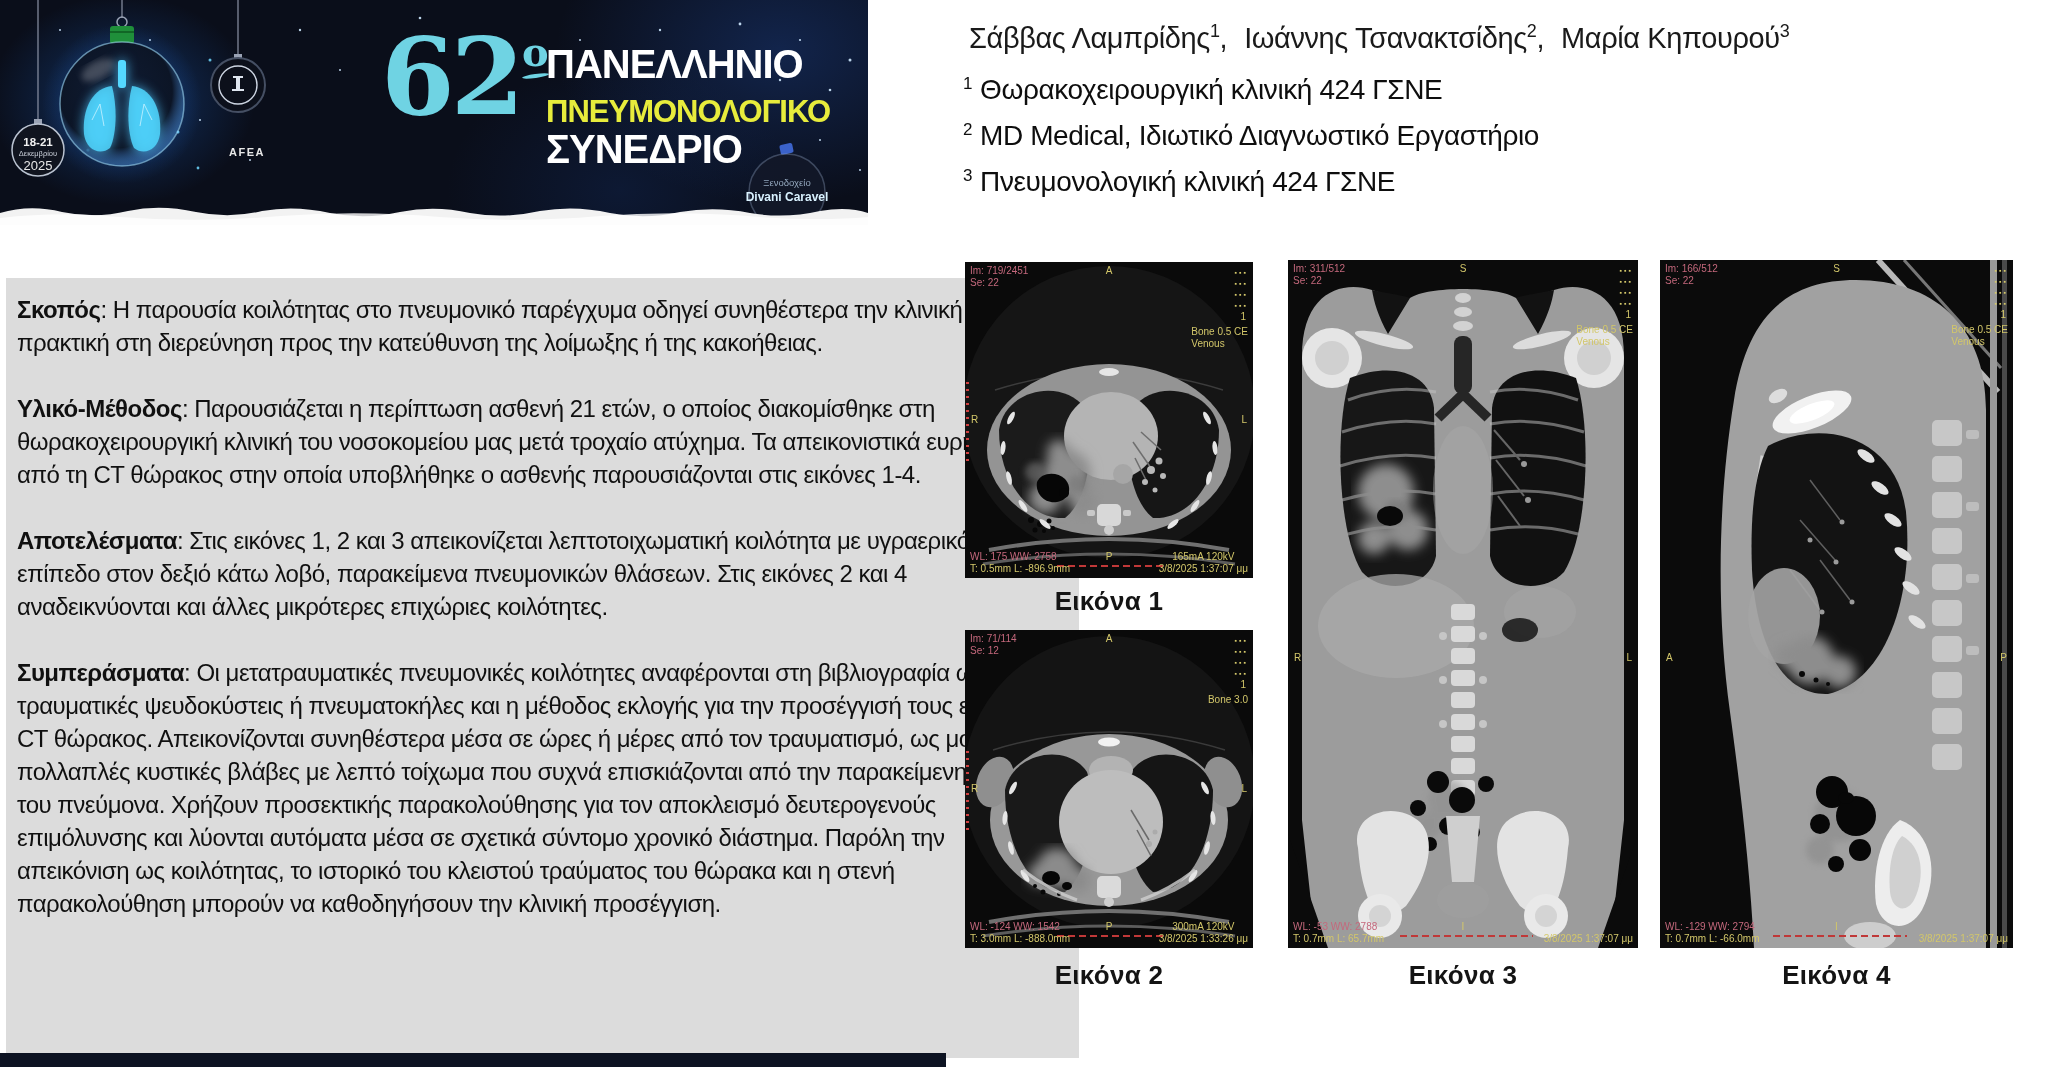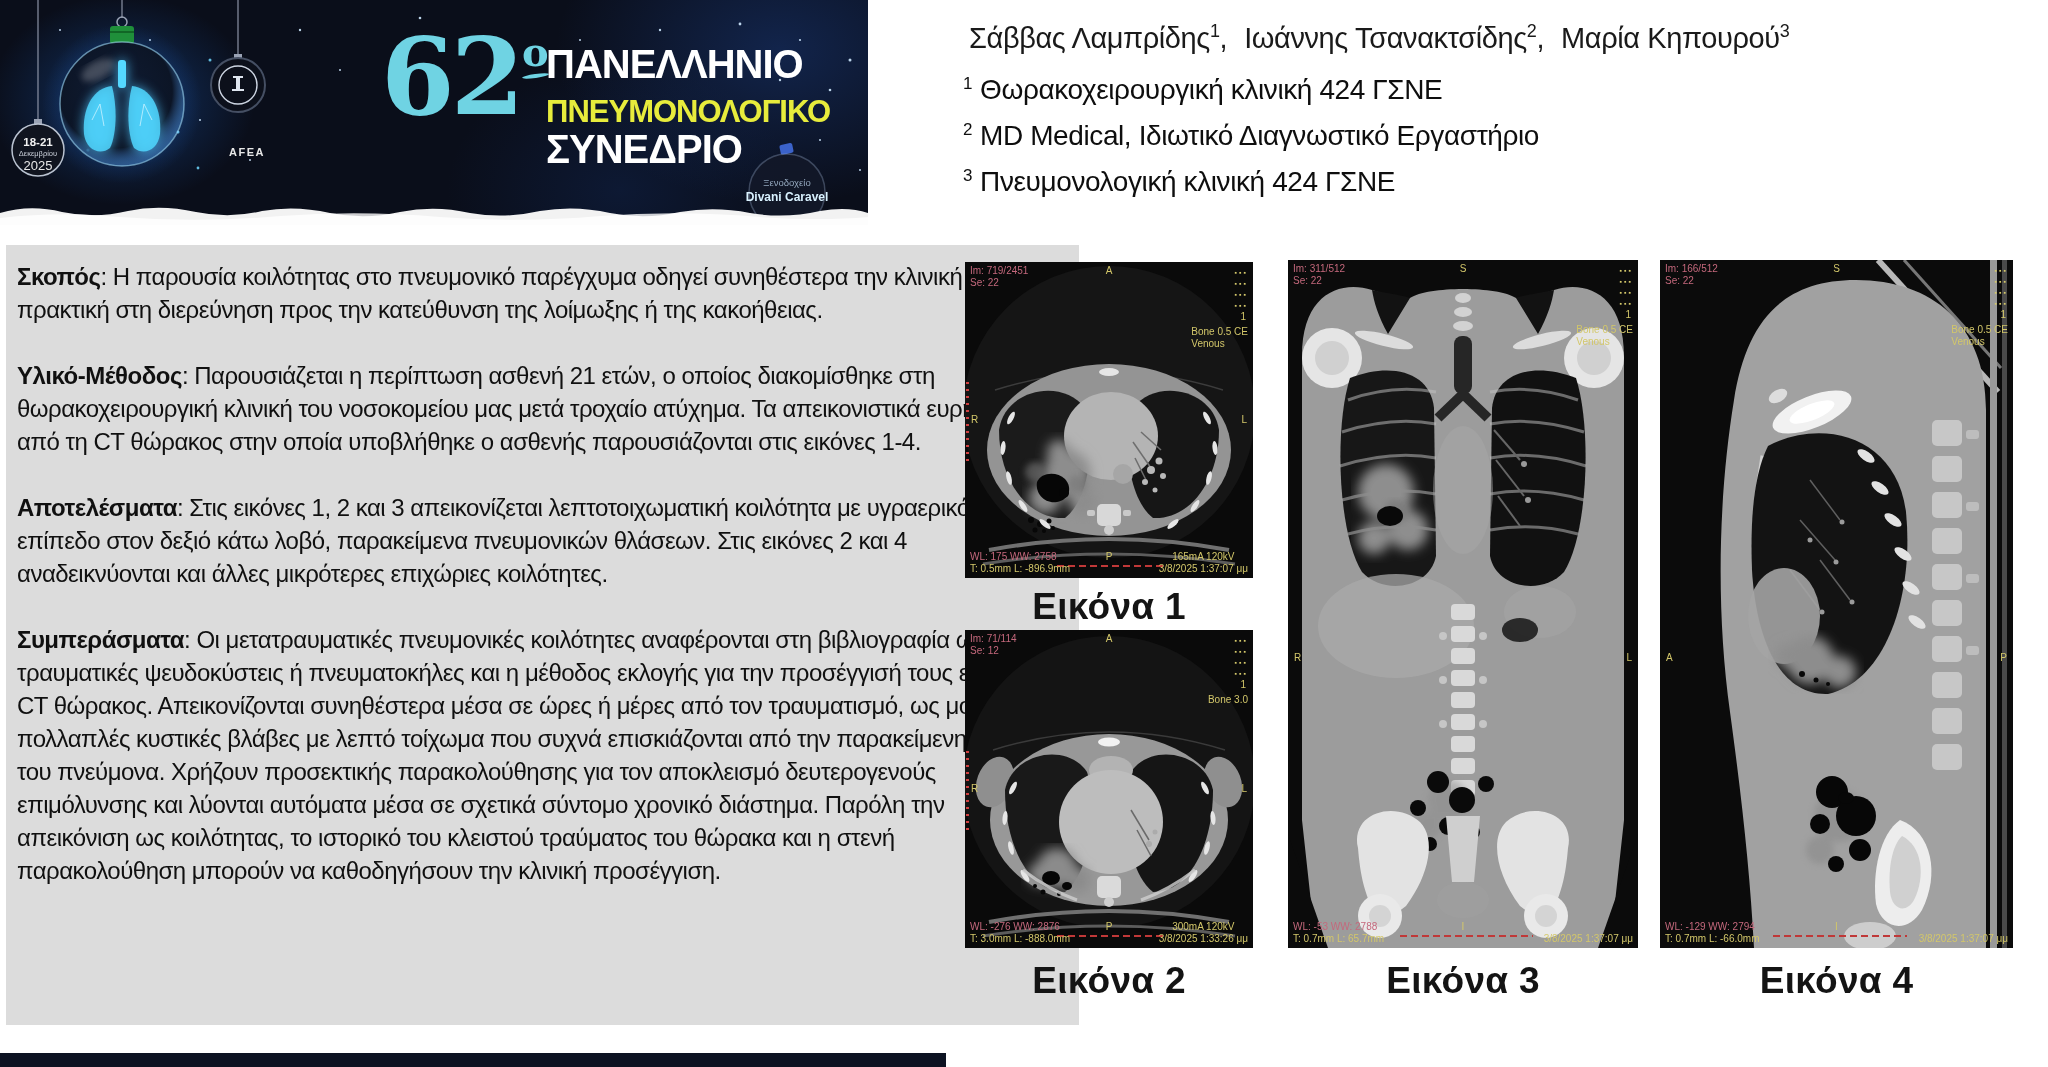--- a/index.html
+++ b/index.html
@@ -27,21 +27,21 @@
   .tb{position:absolute;left:963px;top:14px;width:1082px;color:#0e0e0e}
   .tb h1{font-size:30px;line-height:38px;font-weight:bold;letter-spacing:-.4px}
   .authors{font-size:29px;margin-top:7px;padding-left:6px;color:#1a1a1a;letter-spacing:-.4px}
   .authors sup{font-size:18px}
   .au .sep{margin-right:.32em}
   .affs{margin-top:9px}
   .aff{font-size:28px;line-height:40px;letter-spacing:-.4px}
   .aff sup{font-size:17px;margin-right:8px}
 
   
-  .abs{position:absolute;left:6px;top:245px;width:1073px;height:780px;background:#dcdcdc;
+  .abs{position:absolute;left:6px;top:278px;width:1073px;height:780px;background:#dcdcdc;
     padding:15px 24px 18px 11px;color:#101010}
   .abs p{font-size:24px;line-height:33px;margin-bottom:33px;letter-spacing:-.5px}
   .abs p:last-child{margin-bottom:4px}
 
   
   .fig{position:absolute;background:#0a0a0a;overflow:hidden}
   .fig svg.art{position:absolute;inset:0;width:100%;height:100%}
   .ct{position:absolute;font-size:10px;line-height:12px}
   .pink{color:#c4687c}
   .yel{color:#d3c76a}
@@ -54,21 +54,21 @@
   .mr{right:6px;top:48%}
   .ml2{left:6px;top:57%}
   .mr2{right:6px;top:57%}
   .bl{bottom:3px;left:5px}
   .bc{bottom:15px;left:0;right:0;text-align:center}
   .br{bottom:3px;right:5px;text-align:center}
   .vruler{position:absolute;left:1px;top:38%;width:3px;height:26%;
     background:repeating-linear-gradient(180deg,#d04040 0 2px,transparent 2px 7px)}
   .hscale{position:absolute;bottom:11px;left:32%;width:38%;height:2px;
     background:repeating-linear-gradient(90deg,#c03838 0 7px,transparent 7px 11px)}
-  .cap{position:absolute;text-align:center;font-size:37px;font-weight:bold;color:#141414;letter-spacing:.3px}
+  .cap{position:absolute;text-align:center;font-size:26px;font-weight:bold;color:#141414;letter-spacing:.3px}
 
   .bottombar{position:absolute;left:0;top:1053px;width:946px;height:14px;background:#0d1322}
 </style>
 </head>
 <body>
 
 <svg width="0" height="0" style="position:absolute" aria-hidden="true">
   <filter id="b3">
       <feGaussianBlur stdDeviation="3"></feGaussianBlur>
     </filter>
@@ -355,21 +355,21 @@
     <div class="ct stack yel">1</div>
     <div class="ct proto yel">
       <div>Bone 3.0</div>
         <div></div>
     </div>
     <div class="ct ml yel">R</div>
     <div class="ct mr yel">L</div>
     <div class="vruler"></div>
     <div class="hscale"></div>
     <div class="ct bl">
-      <div class="pink">WL: -276 WW: 2876</div>
+      <div class="pink">WL: -124 WW: 1542</div>
       <div class="yel">T: 3.0mm L: -888.0mm</div>
     </div>
     <div class="ct bc yel">P</div>
     <div class="ct br">
       <div class="yel">300mA 120kV</div>
       <div class="yel">3/8/2025 1:33:26 μμ</div>
     </div>
   </div>
   <div class="cap" style="left:965px;top:960px;width:288px">Εικόνα 2</div>
 

